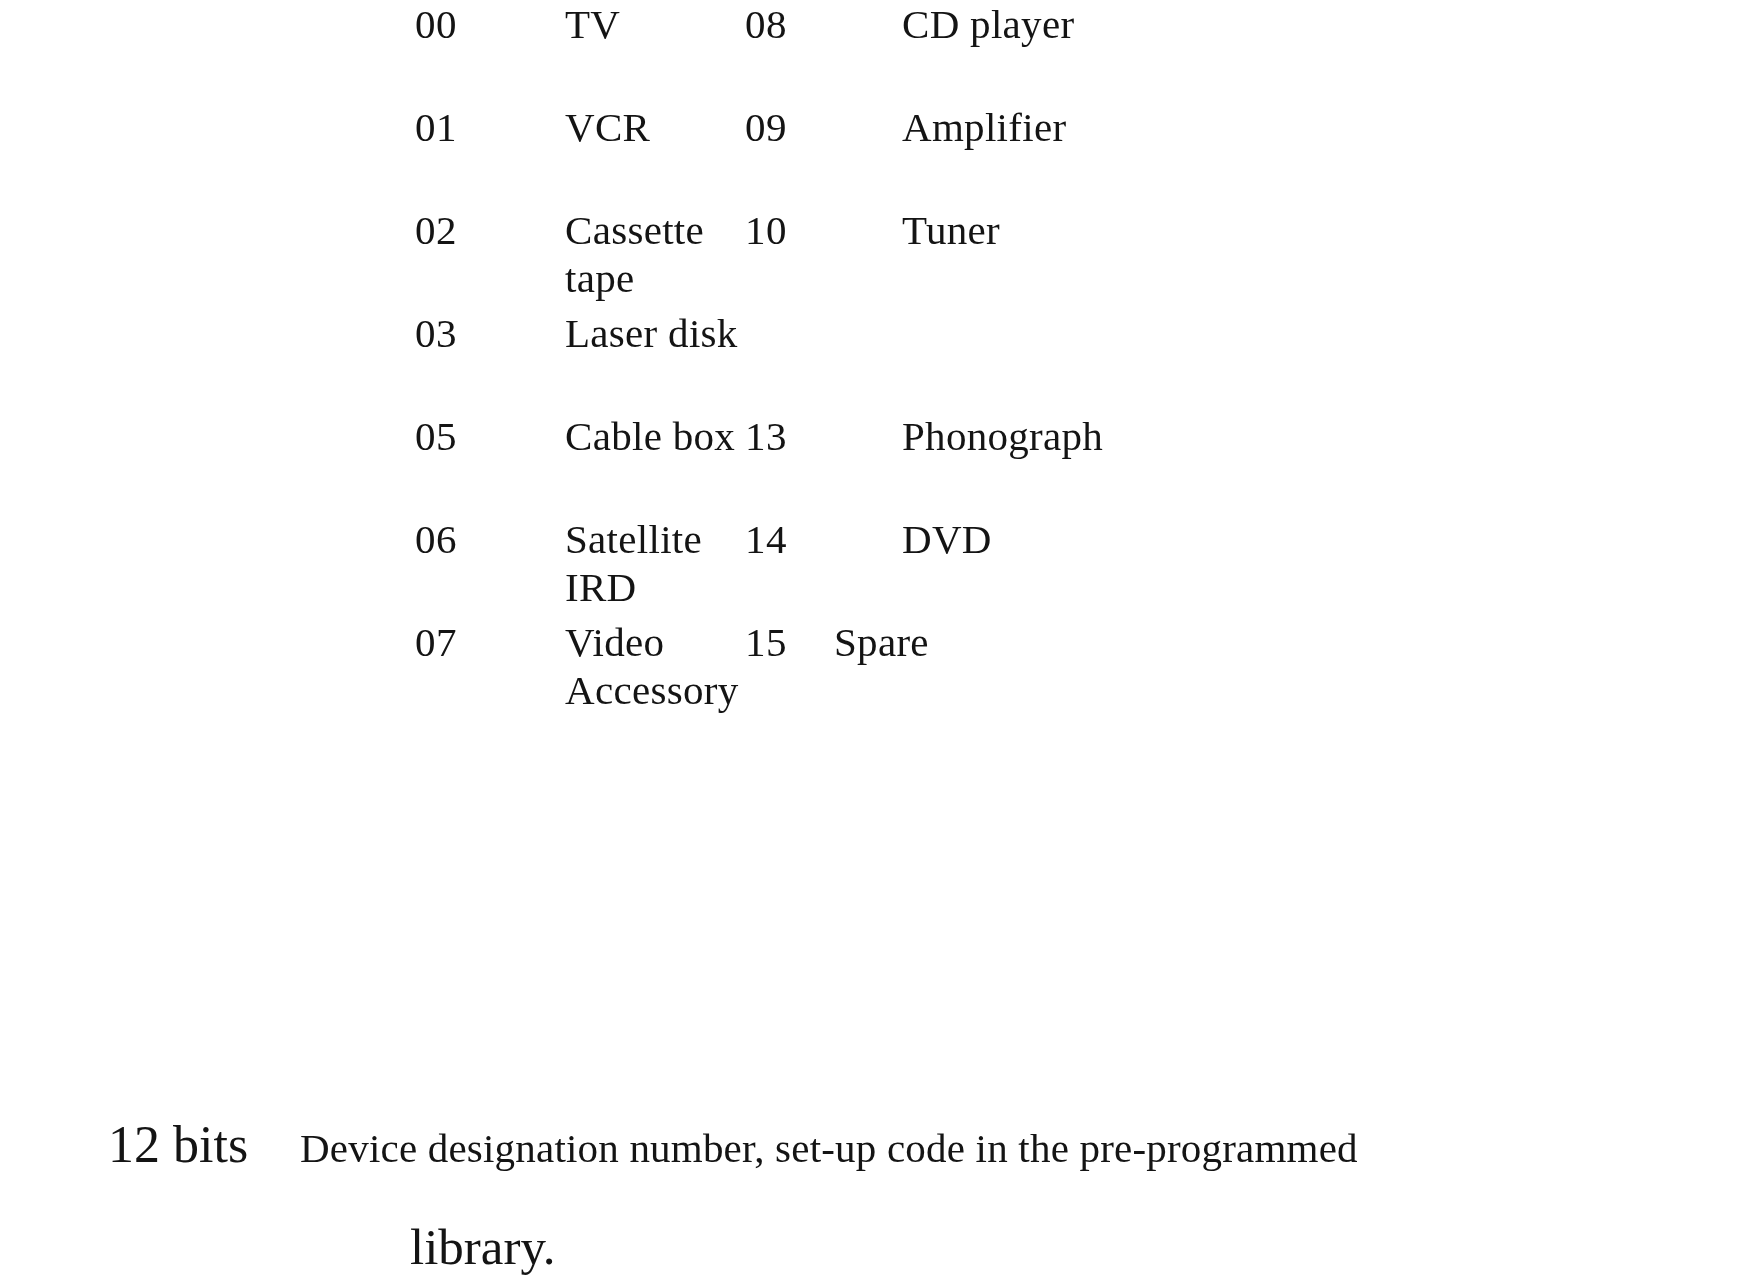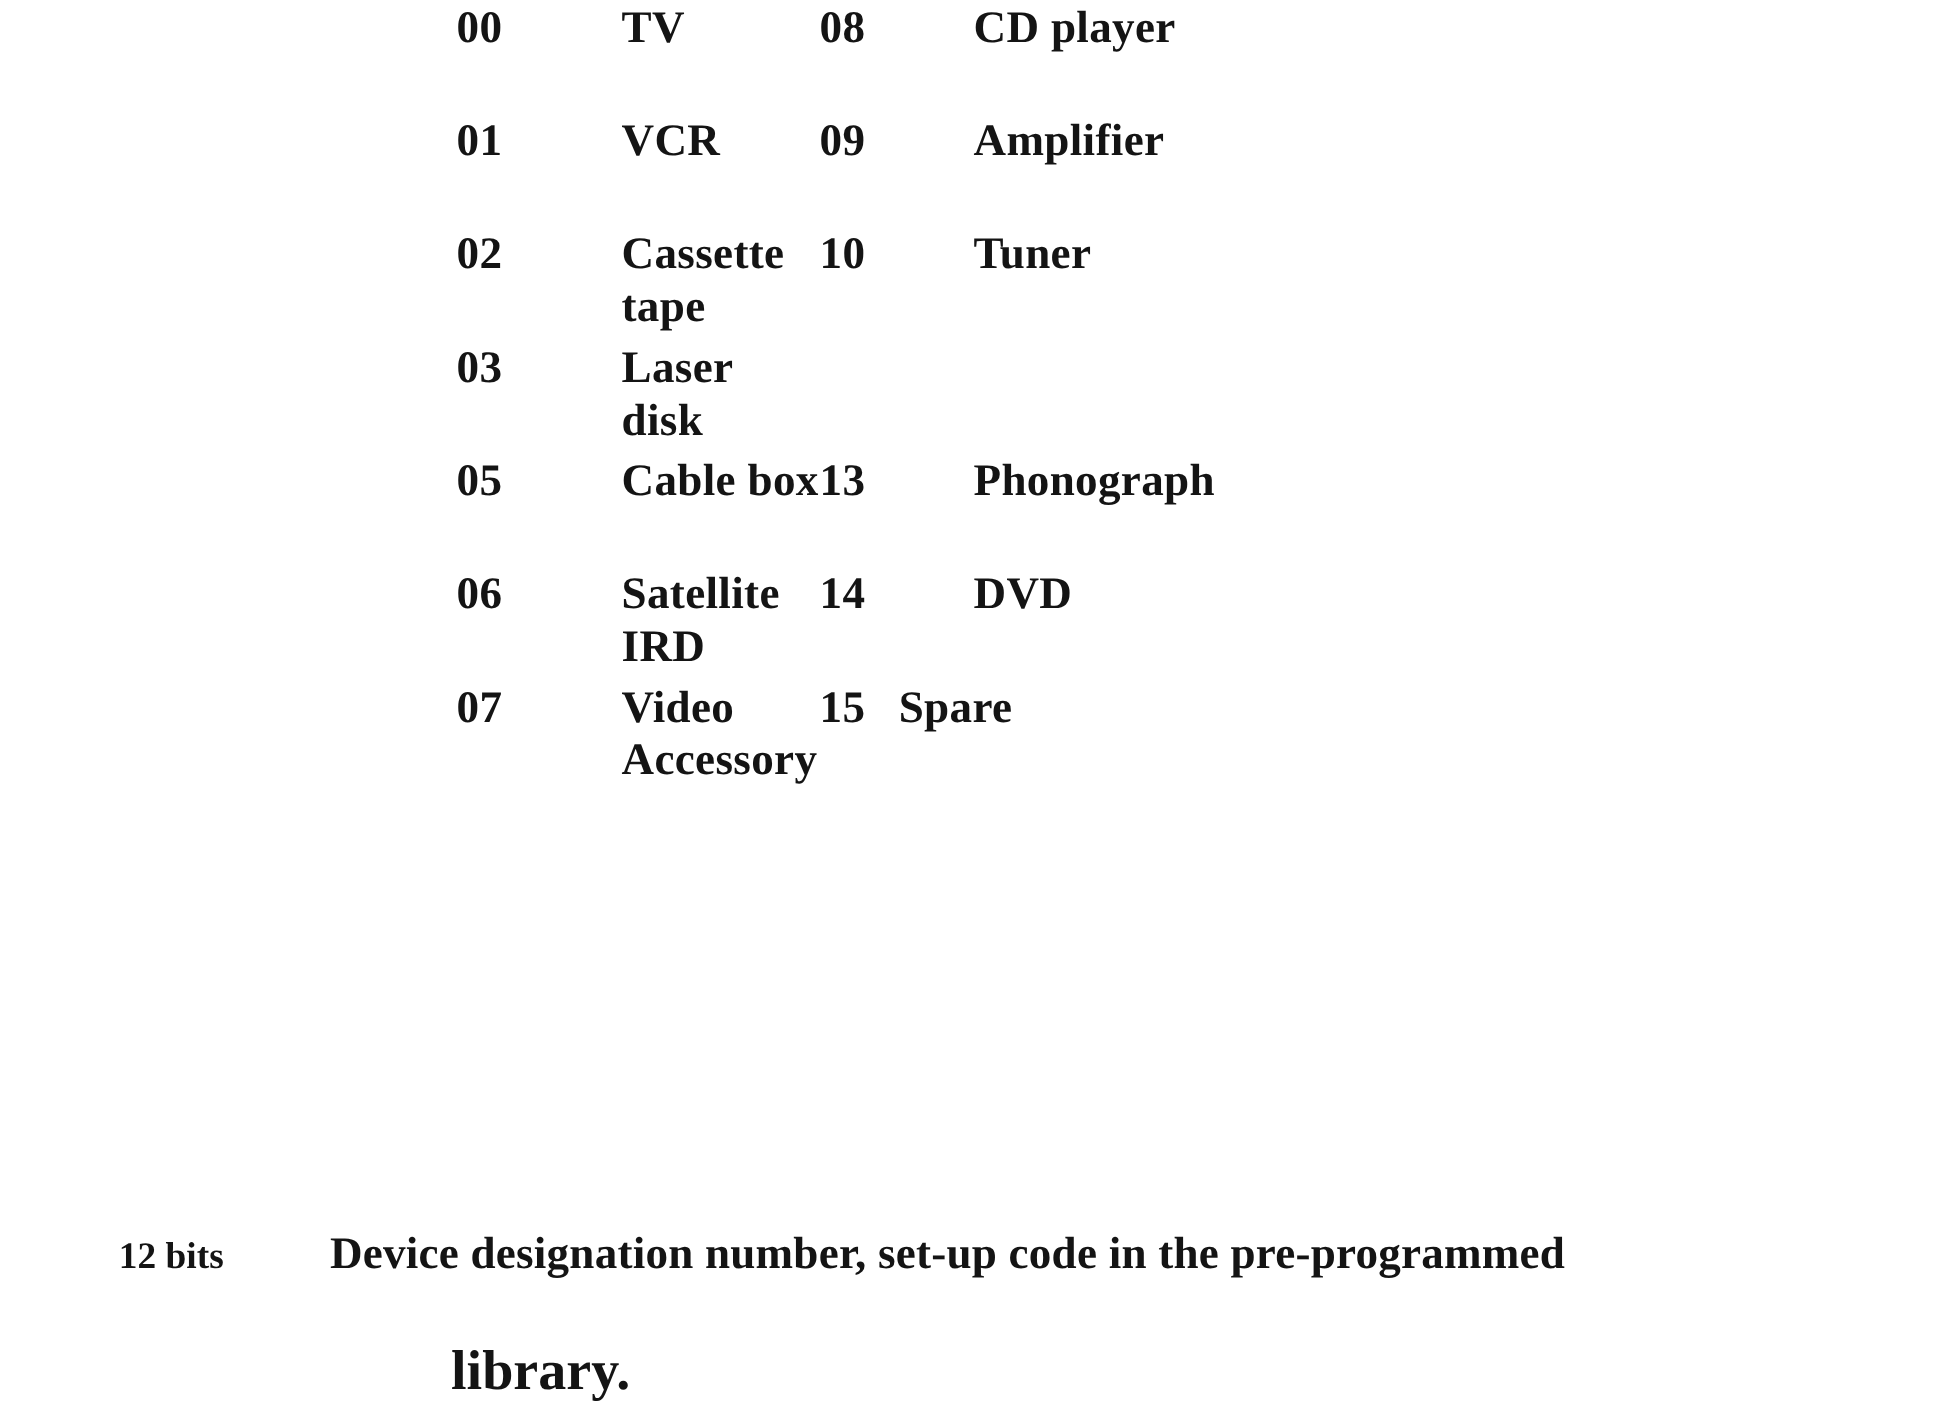--- a/index.html
+++ b/index.html
@@ -13,21 +13,20 @@
     font-family: "Liberation Serif", serif;
     color: #141414;
     overflow: hidden;
   }
   .page {
     position: relative;
     width: 1760px;
     height: 1276px;
     box-sizing: border-box;
     padding: 0;
-    font-weight: bold;
   }
   .code-table {
     position: absolute;
     left: 0;
     top: 0;
     width: 1760px;
   }
   .code-row {
     display: flex;
     align-items: baseline;
@@ -36,20 +35,21 @@
   .col-left {
     display: flex;
     align-items: baseline;
     width: 745px;
     padding-left: 415px;
     box-sizing: border-box;
   }
   .col-right {
     display: flex;
     align-items: center;
+    gap: 17px;
   }
   .num {
     font-size: 41px;
     width: 150px;
     flex: 0 0 150px;
     letter-spacing: 0.5px;
   }
   .num-right {
     font-size: 41px;
     width: 140px;
@@ -72,21 +72,21 @@
   }
   .bits-row {
     display: flex;
     align-items: baseline;
   }
   .bits-label {
     flex: 0 0 300px;
     width: 300px;
     padding-left: 108px;
     box-sizing: border-box;
-    font-size: 34px;
+    font-size: 52px;
   }
   .bits-text {
     font-size: 41px;
     letter-spacing: 0.2px;
   }
   .bits-cont {
     padding-left: 410px;
     font-size: 51px;
   }
   #r12 { top: 1115px; }

